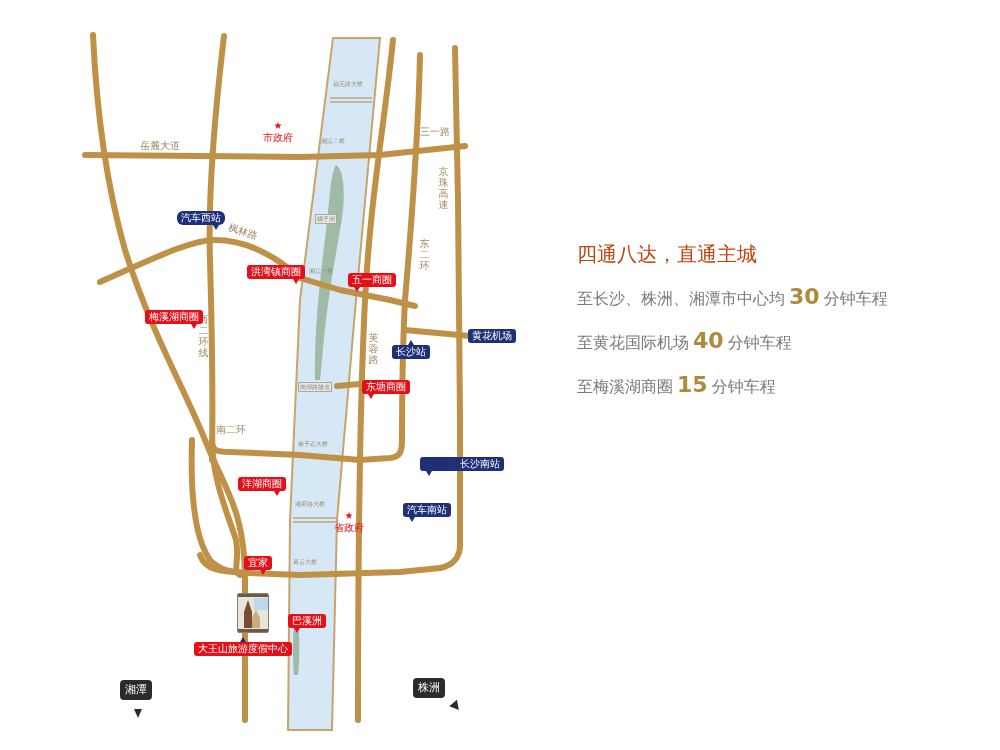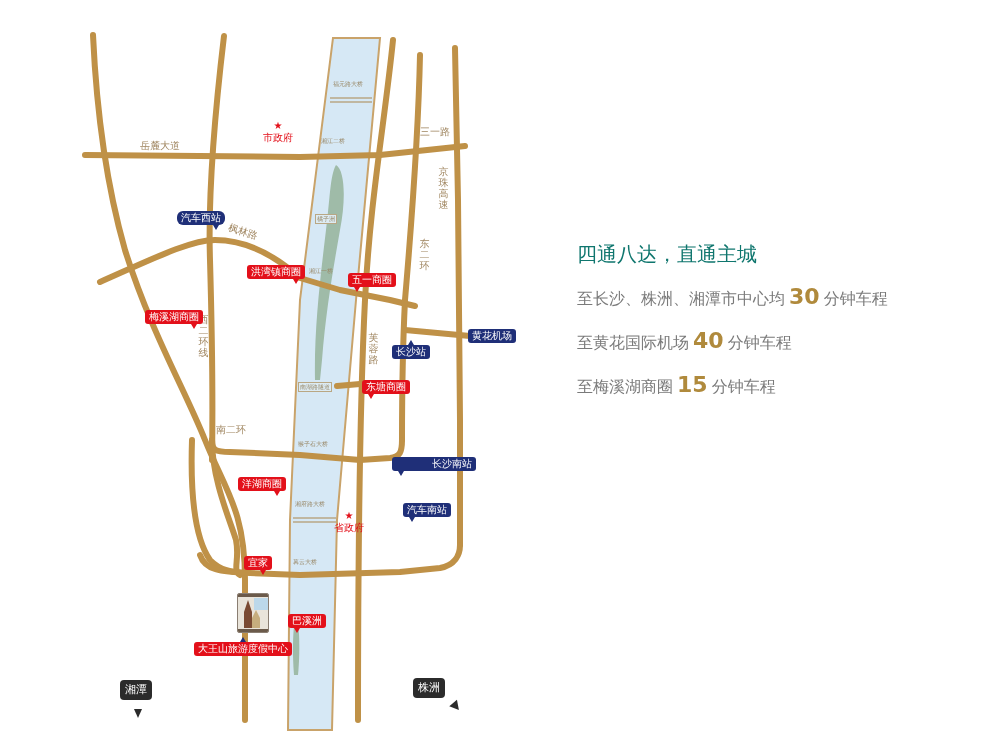--- a/index.html
+++ b/index.html
@@ -38,21 +38,21 @@
   .gov {
     position:absolute; color:#e3101a; font-size:10px; text-align:center; line-height:12px;
   }
   .gov .star { display:block; font-size:10px; }
   .city-marker {
     position:absolute; background:#2b2b2b; color:#fff; font-size:11px;
     padding:3px 5px; border-radius:4px; line-height:14px;
   }
   .city-arrow { position:absolute; width:0; height:0; }
   .info { position:absolute; left:577px; top:240px; }
-  .info-title { color:#0f766e; font-size:20px; line-height:28px; margin-bottom:8px;font-family:Liberation Serif, serif; }
+  .info-title { color:#c2410c; font-size:20px; line-height:28px; margin-bottom:8px;font-family:Liberation Serif, serif; }
   .info-line { color:#7a7a7a; font-size:16px; line-height:42px; margin:0; }
   .info-line .num { color:#b08a3c; font-weight:bold; font-size:22px; margin:0 4px; }
   .resort-icon {
     position:absolute; left:237px; top:593px; width:30px; height:38px;
     background:#e9e4da; border:1px solid #8a7e72; border-radius:2px; overflow:hidden;
   }
 </style>
 </head>
 <body>
 
@@ -141,21 +141,21 @@
     <rect x="0" y="35" width="30" height="3" fill="#6b5a4a"></rect>
     <rect x="16" y="4" width="14" height="12" fill="#bcd8ea"></rect>
     <polygon points="6,34 6,18 10,6 14,18 14,34" fill="#7a4a32"></polygon>
     <polygon points="14,34 14,24 18,16 22,24 22,34" fill="#c6ad7d"></polygon>
   </svg>
 </div>
 
 <div class="poi blue tail-right" style="left:177px; top:211px;border-radius:6px;">汽车西站</div>
 <div class="poi blue tail-up" style="left:392px; top:305px;margin-top:40px;">长沙站</div>
 <div class="poi blue no-tail" style="left:468px; top:329px;">黄花机场</div>
-<div class="poi blue tail-left" style="left:392px; top:457px;padding-left:40px;">长沙南站</div>
+<div class="poi blue tail-left" style="left:420px; top:457px;padding-left:40px;">长沙南站</div>
 <div class="poi blue tail-left" style="left:390px; top:503px;margin-left:13px;">汽车南站</div>
 
 <div class="city-marker" style="left:120px; top:680px;">湘潭</div>
 <div class="city-arrow" style="left:134px; top:709px; border-left:4px solid transparent; border-right:4px solid transparent; border-top:9px solid #2b2b2b;"></div>
 <div class="city-marker" style="left:413px; top:678px;">株洲</div>
 <div class="city-arrow" style="left:451px; top:702px; border-left:5px solid transparent; border-right:5px solid transparent; border-top:9px solid #2b2b2b; transform:rotate(-40deg);"></div>
 
 <div class="info">
   <div class="info-title">四通八达，直通主城</div>
   <p class="info-line">

